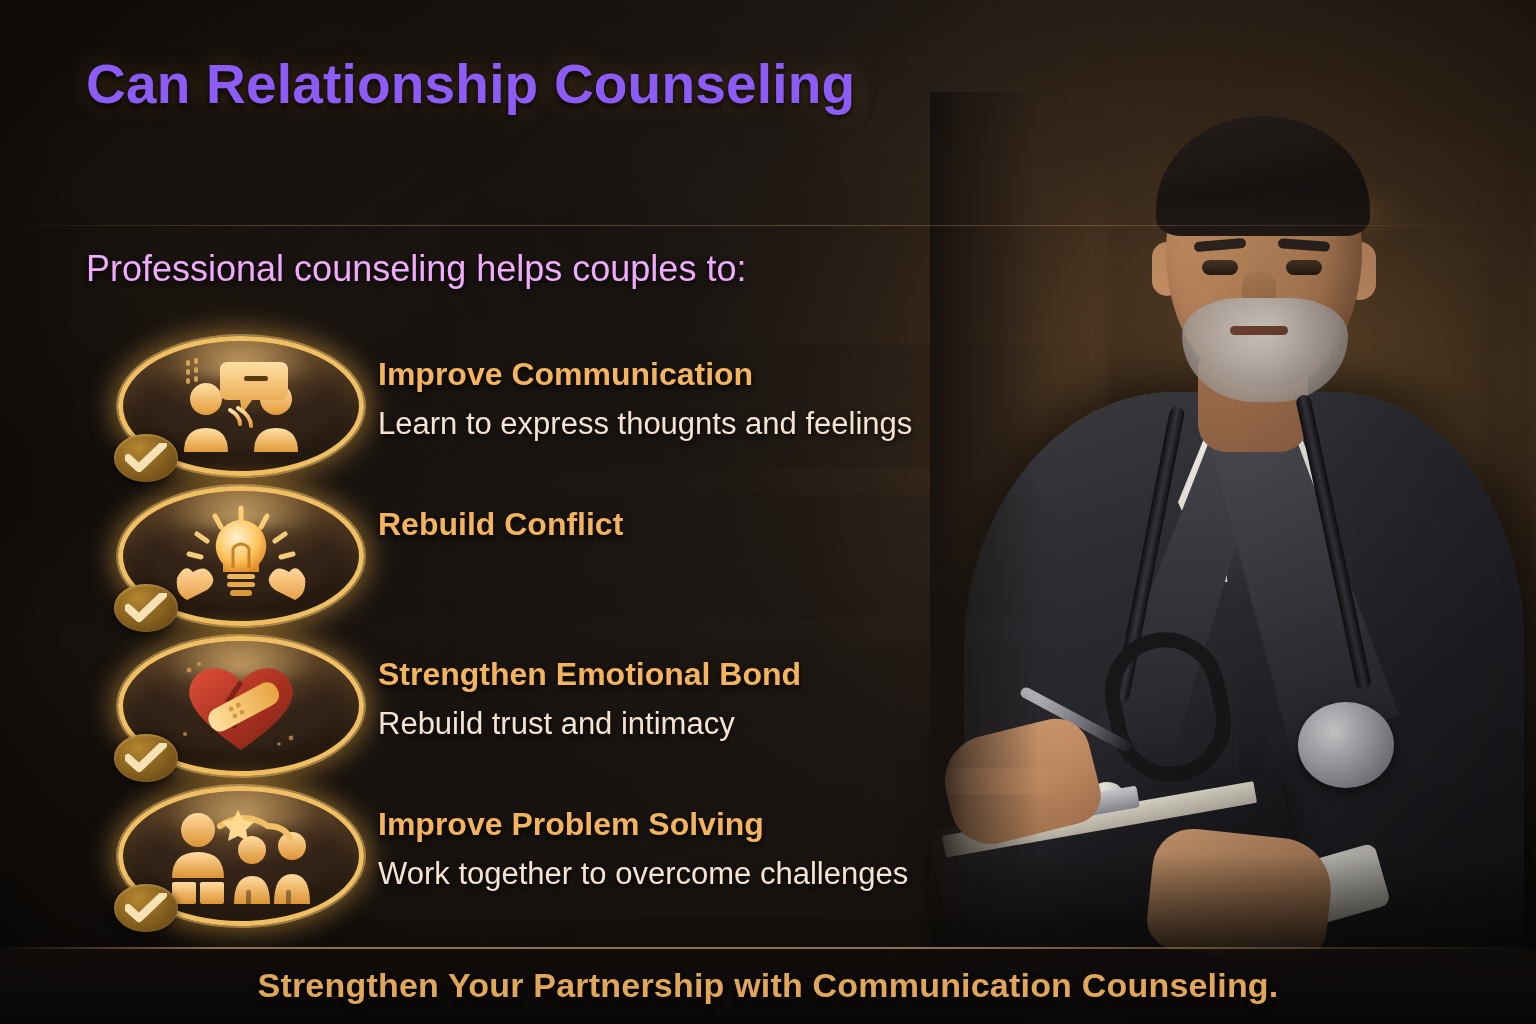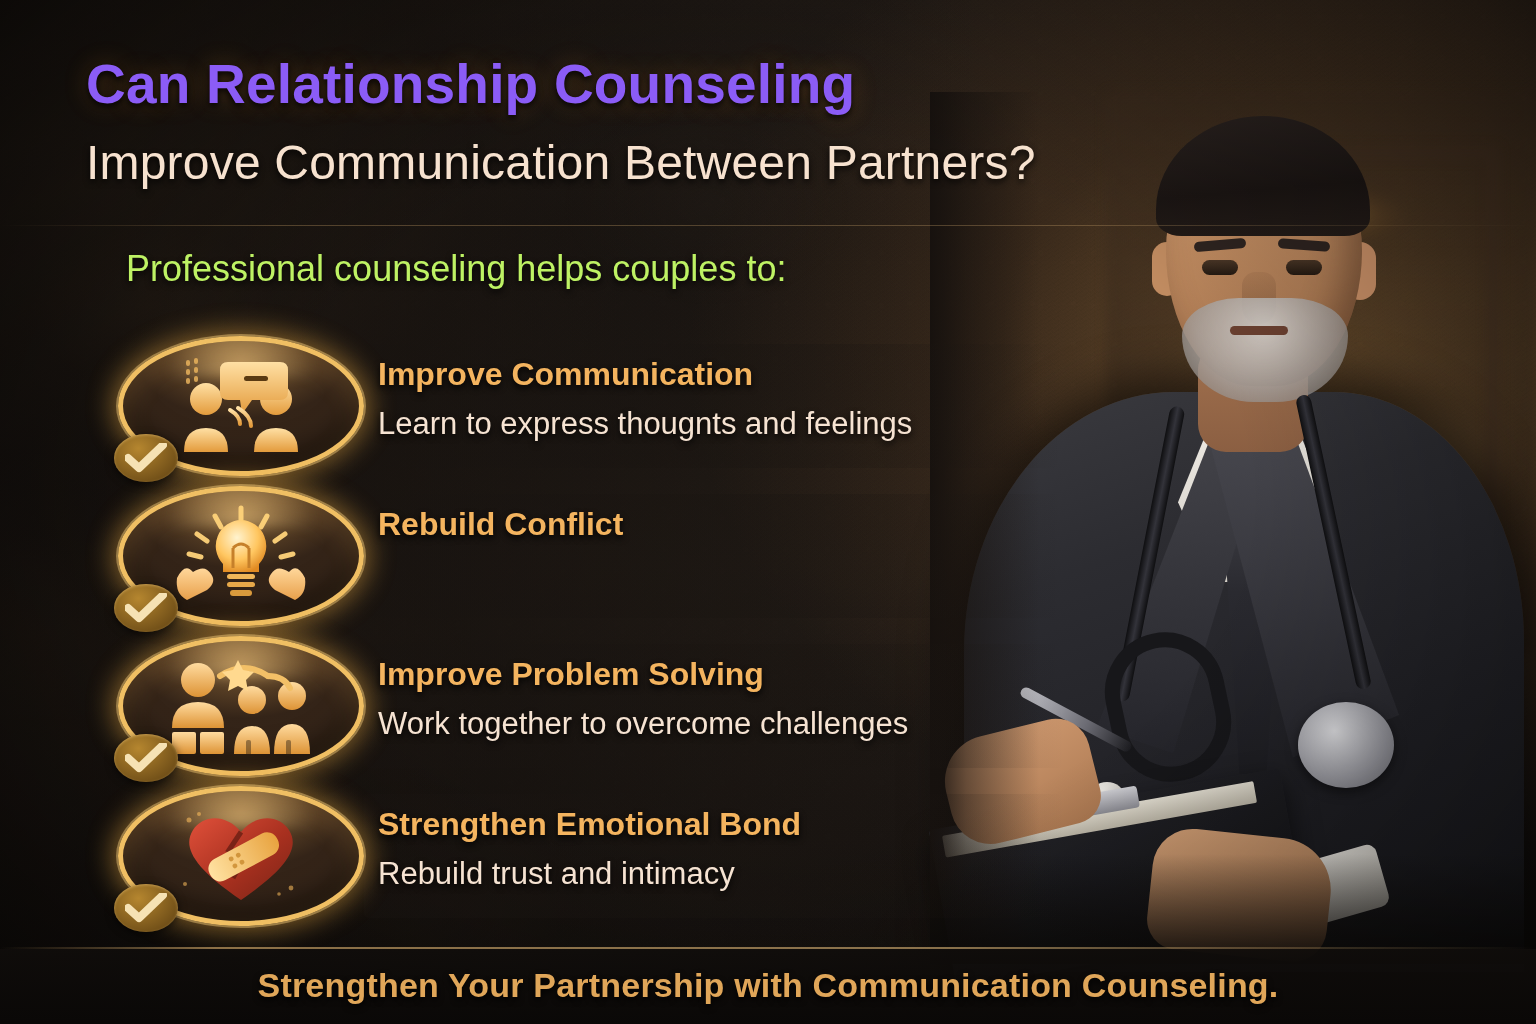--- a/index.html
+++ b/index.html
@@ -216,24 +216,23 @@
     white-space:nowrap;
   }
   .hdr-rule{
     position:absolute; left:0; top:225px; width:100%; height:1px;
     background:linear-gradient(90deg, rgba(190,150,96,0) 0%, rgba(196,156,100,.34) 18%, rgba(210,170,112,.30) 70%, rgba(190,150,96,0) 100%);
   }
 
   
   .leadin{
     position:absolute; left:86px; top:248px;
-    font-size:36px; font-weight:400; color:#bef264;
+    font-size:36px; font-weight:400; color:#f0abfc;
     text-shadow:0 3px 6px rgba(0,0,0,.85);
     white-space:nowrap;
-    margin-left:40px;
   }
 
   
   .benefits{ position:absolute; left:96px; top:330px; width:980px; }
   .benefit{ position:relative; height:150px; }
 
   .badge{
     position:absolute; left:22px; top:6px; width:246px; height:140px;
   }
   .halo{
@@ -354,21 +353,20 @@
     <div class="handTop"></div>
 
     <div class="photoFade"></div>
     <div class="photoFadeBottom"></div>
   </div>
 
   <div class="bg-vignette"></div>
 
   <div class="header">
     <div class="title-1">Can Relationship Counseling</div>
-    <div class="title-2">Improve Communication Between Partners?</div>
   </div>
   <div class="hdr-rule"></div>
 
   <div class="leadin">Professional counseling helps couples to:</div>
 
   <div class="benefits">
 
     <div class="benefit">
       <div class="txtpanel"></div>
       <div class="badge">
@@ -463,60 +461,20 @@
       <div class="b-title">Rebuild Conflict</div>
     </div>
 
     <div class="benefit">
       <div class="txtpanel"></div>
       <div class="badge">
         <div class="halo"></div>
         <div class="oval">
           <div class="sheen"></div>
           <div class="icon-wrap">
-            <svg width="154" height="104" viewBox="0 0 154 104">
-              <defs>
-                <linearGradient id="pp" x1="0" y1="0" x2="0" y2="1">
-                  <stop offset="0" stop-color="#ffdb9f"></stop>
-                    <stop offset="100%" stop-color="#dd9335"></stop>
-                </linearGradient>
-              </defs>
-              <circle cx="34" cy="26" r="17" fill="url(#pp)"></circle>
-              <path d="M8 74 q0-26 26-26 t26 26 z" fill="url(#pp)"></path>
-              <rect x="8" y="78" width="24" height="22" rx="2" fill="url(#pp)"></rect>
-              <rect x="36" y="78" width="24" height="22" rx="2" fill="url(#pp)"></rect>
-              <circle cx="88" cy="46" r="14" fill="url(#pp)"></circle>
-              <path d="M70 100 q0-28 18-28 t18 28 z" fill="url(#pp)"></path>
-              <rect x="82" y="86" width="5" height="16" rx="2" fill="#2d1f12" opacity=".45"></rect>
-              <circle cx="128" cy="42" r="14" fill="url(#pp)"></circle>
-              <path d="M110 100 q0-30 18-30 t18 30 z" fill="url(#pp)"></path>
-              <rect x="122" y="86" width="5" height="16" rx="2" fill="#2d1f12" opacity=".45"></rect>
-              <path d="M56 22 q24-16 48 0" stroke="#f3c067" stroke-width="6" fill="none" stroke-linecap="round"></path>
-              <path d="M104 22 q16 0 22 12" stroke="#f3c067" stroke-width="6" fill="none" stroke-linecap="round"></path>
-              <path d="M74 6 l5 10 11 2 -8 8 2 11 -10-5 -10 5 2-11 -8-8 11-2z" fill="#ffd98f"></path>
-            </svg>
-          </div>
-        </div>
-        <div class="check">
-          <svg width="42" height="30" viewBox="0 0 42 30">
-            <path d="M3 15 L14 25 L38 2" stroke="#f6e2b4" stroke-width="8" fill="none" stroke-linecap="round" stroke-linejoin="round"></path>
-          </svg>
-        </div>
-      </div>
-      <div class="b-title">Improve Problem Solving</div>
-      <div class="b-sub">Work together to overcome challenges</div>
-    </div>
-
-    <div class="benefit">
-      <div class="txtpanel"></div>
-      <div class="badge">
-        <div class="halo"></div>
-        <div class="oval">
-          <div class="sheen"></div>
-          <div class="icon-wrap">
             <svg width="140" height="104" viewBox="0 0 140 104">
               <defs>
                 <linearGradient id="hrt" x1="0" y1="0" x2="1" y2="1">
                   <stop offset="0" stop-color="#e0503a"></stop>
                     <stop offset="55%" stop-color="#a8301f"></stop>
                     <stop offset="100%" stop-color="#7a2416"></stop>
                 </linearGradient>
                 <linearGradient id="bnd" x1="0" y1="0" x2="1" y2="0">
                   <stop offset="0" stop-color="#ffe2a2"></stop>
                     <stop offset="100%" stop-color="#e8a33f"></stop>
@@ -546,19 +504,59 @@
         <div class="check">
           <svg width="42" height="30" viewBox="0 0 42 30">
             <path d="M3 15 L14 25 L38 2" stroke="#f6e2b4" stroke-width="8" fill="none" stroke-linecap="round" stroke-linejoin="round"></path>
           </svg>
         </div>
       </div>
       <div class="b-title">Strengthen Emotional Bond</div>
       <div class="b-sub">Rebuild trust and intimacy</div>
     </div>
 
+    <div class="benefit">
+      <div class="txtpanel"></div>
+      <div class="badge">
+        <div class="halo"></div>
+        <div class="oval">
+          <div class="sheen"></div>
+          <div class="icon-wrap">
+            <svg width="154" height="104" viewBox="0 0 154 104">
+              <defs>
+                <linearGradient id="pp" x1="0" y1="0" x2="0" y2="1">
+                  <stop offset="0" stop-color="#ffdb9f"></stop>
+                    <stop offset="100%" stop-color="#dd9335"></stop>
+                </linearGradient>
+              </defs>
+              <circle cx="34" cy="26" r="17" fill="url(#pp)"></circle>
+              <path d="M8 74 q0-26 26-26 t26 26 z" fill="url(#pp)"></path>
+              <rect x="8" y="78" width="24" height="22" rx="2" fill="url(#pp)"></rect>
+              <rect x="36" y="78" width="24" height="22" rx="2" fill="url(#pp)"></rect>
+              <circle cx="88" cy="46" r="14" fill="url(#pp)"></circle>
+              <path d="M70 100 q0-28 18-28 t18 28 z" fill="url(#pp)"></path>
+              <rect x="82" y="86" width="5" height="16" rx="2" fill="#2d1f12" opacity=".45"></rect>
+              <circle cx="128" cy="42" r="14" fill="url(#pp)"></circle>
+              <path d="M110 100 q0-30 18-30 t18 30 z" fill="url(#pp)"></path>
+              <rect x="122" y="86" width="5" height="16" rx="2" fill="#2d1f12" opacity=".45"></rect>
+              <path d="M56 22 q24-16 48 0" stroke="#f3c067" stroke-width="6" fill="none" stroke-linecap="round"></path>
+              <path d="M104 22 q16 0 22 12" stroke="#f3c067" stroke-width="6" fill="none" stroke-linecap="round"></path>
+              <path d="M74 6 l5 10 11 2 -8 8 2 11 -10-5 -10 5 2-11 -8-8 11-2z" fill="#ffd98f"></path>
+            </svg>
+          </div>
+        </div>
+        <div class="check">
+          <svg width="42" height="30" viewBox="0 0 42 30">
+            <path d="M3 15 L14 25 L38 2" stroke="#f6e2b4" stroke-width="8" fill="none" stroke-linecap="round" stroke-linejoin="round"></path>
+          </svg>
+        </div>
+      </div>
+      <div class="b-title">Improve Problem Solving</div>
+      <div class="b-sub">Work together to overcome challenges</div>
+    </div>
+
   </div>
 
   <div class="footerband"></div>
   <div class="foot-rule"></div>
   <div class="foot-text">Strengthen Your Partnership with Communication Counseling.</div>
 
 </div>
 
 </body></html>

